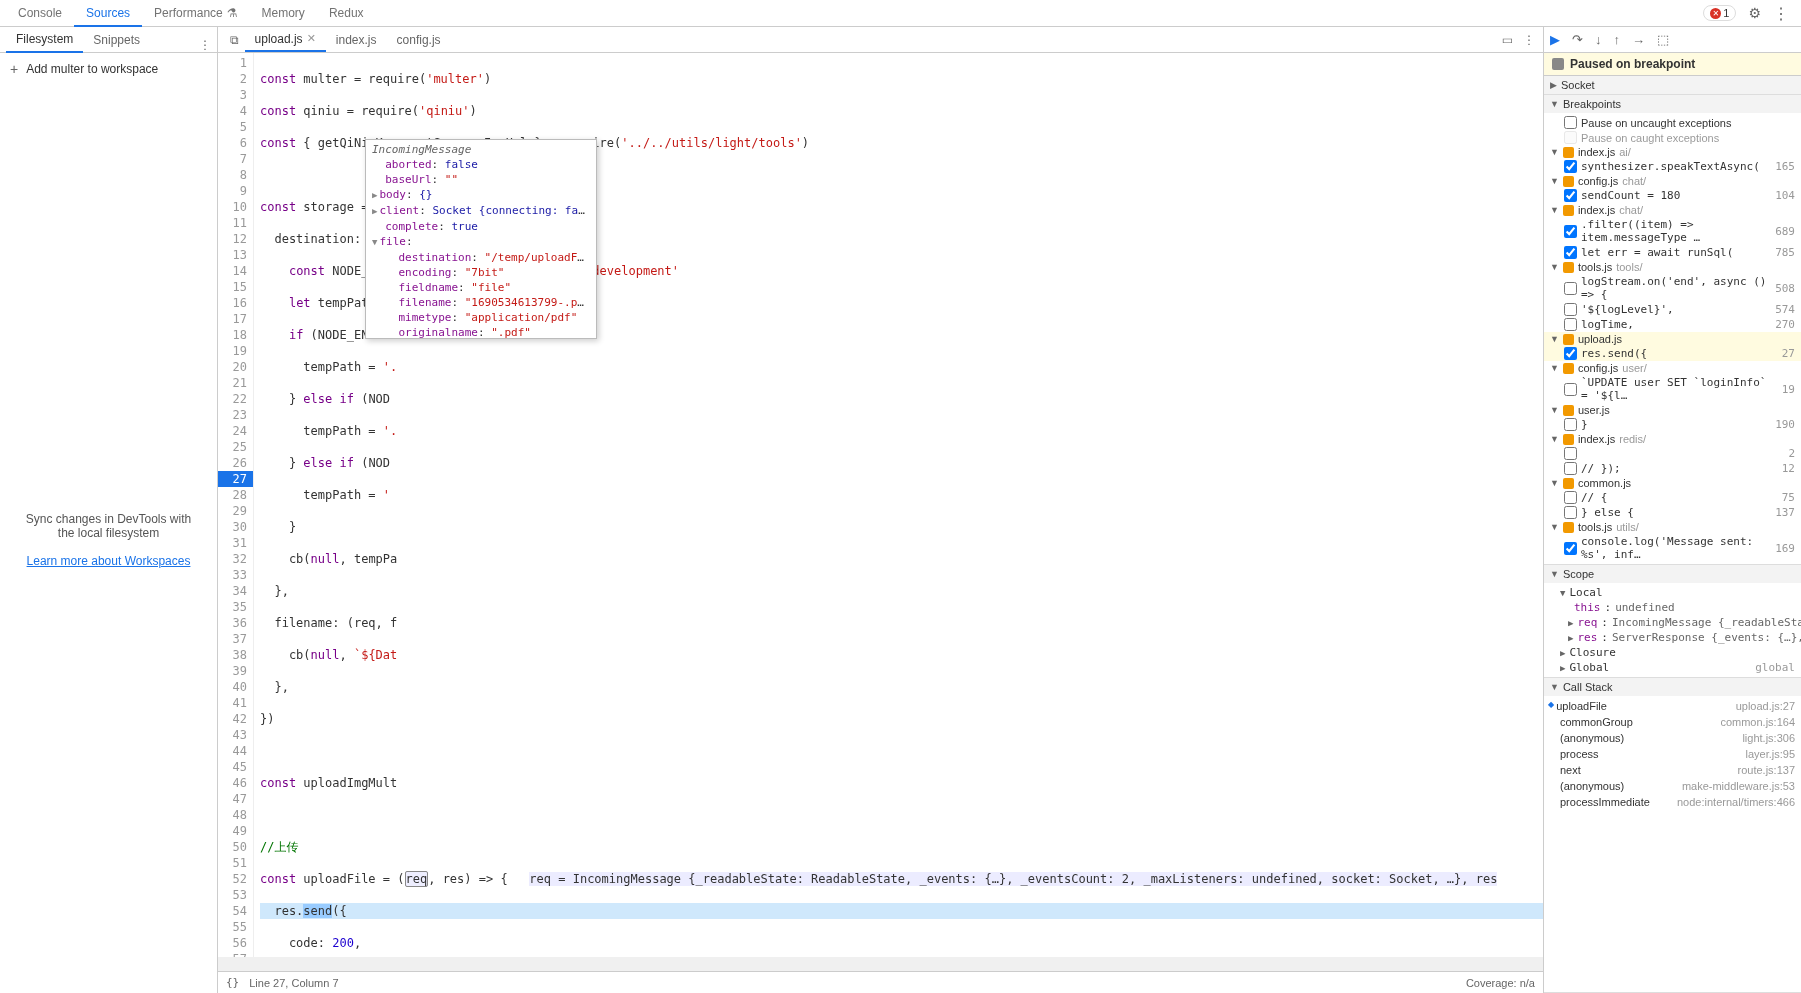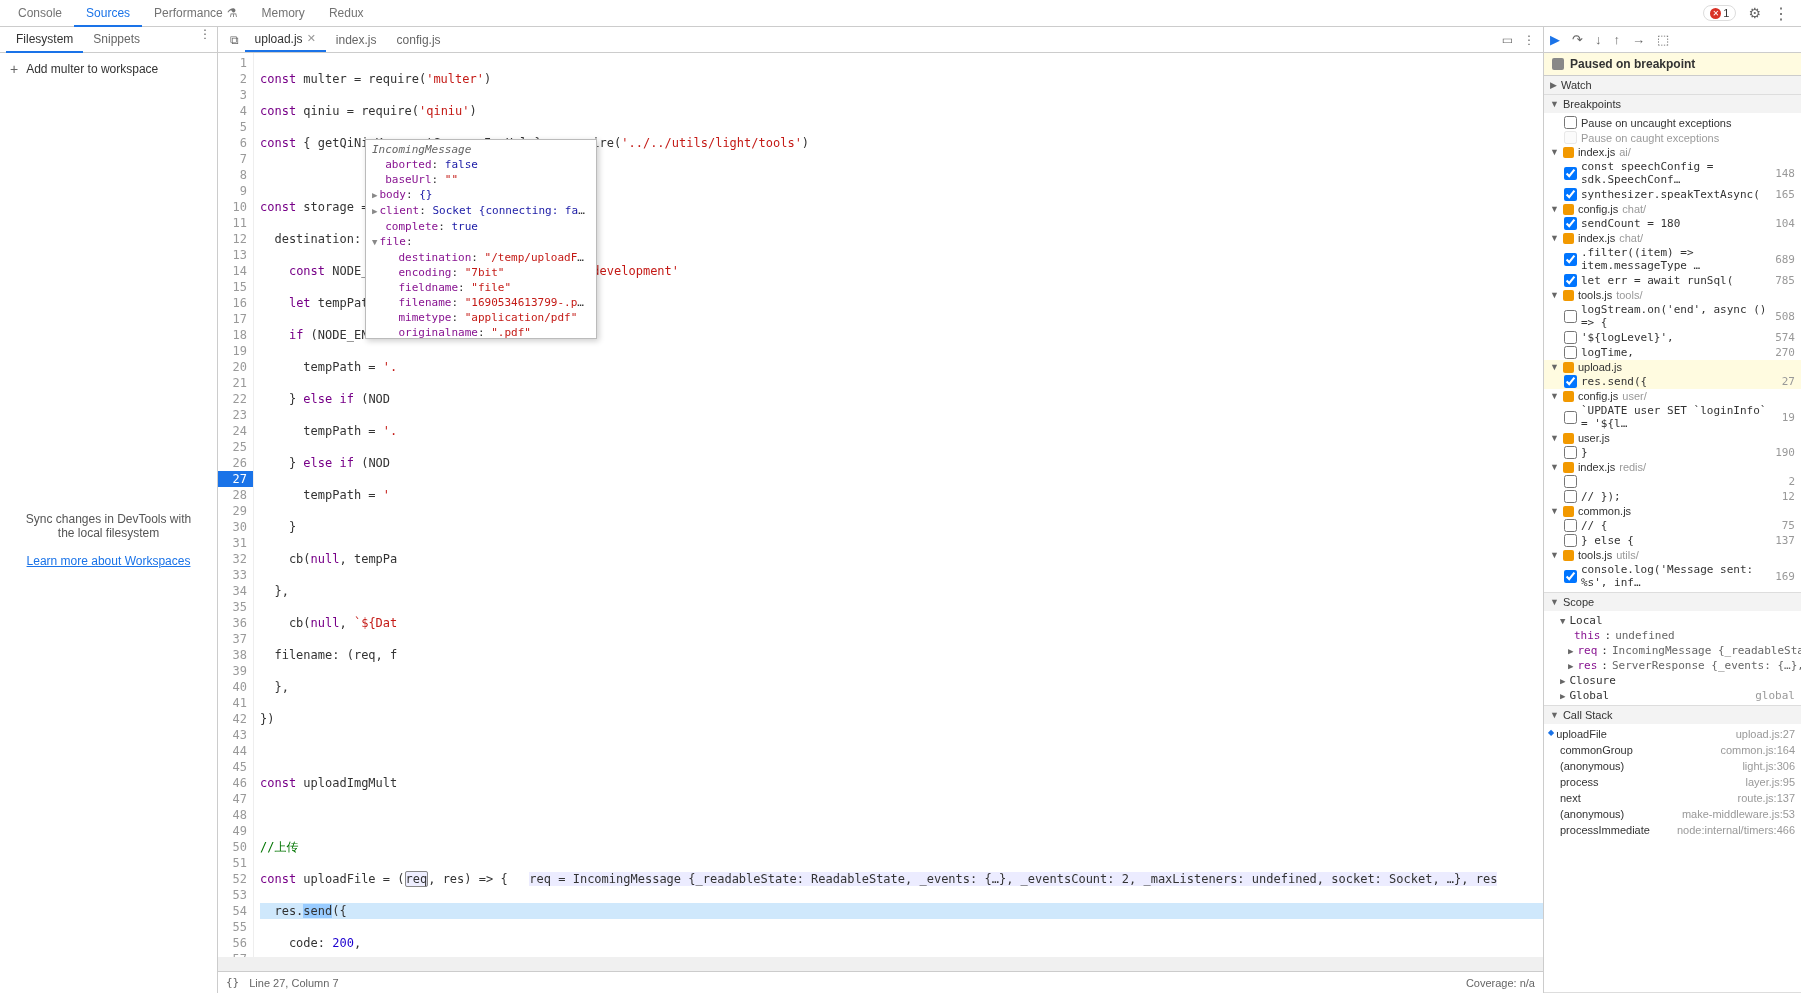--- a/index.html
+++ b/index.html
@@ -9,21 +9,21 @@
 .toptab{padding:5px 12px;color:#737373;cursor:pointer;display:flex;align-items:center;gap:4px}
 .toptab.active{color:#1a73e8;border-bottom:2px solid #1a73e8;margin-bottom:-1px}
 .toptab .icon{font-size:12px}
 .top-right{margin-left:auto;display:flex;align-items:center;gap:12px;padding-right:6px}
 .errbadge{display:flex;align-items:center;gap:2px;border:1px solid #ddd;border-radius:10px;padding:1px 6px;font-size:11px}
 .errbadge .dot{width:11px;height:11px;border-radius:50%;background:#d93025;color:#fff;display:flex;align-items:center;justify-content:center;font-size:8px}
 .gear{color:#666;font-size:14px}
 .kebab{color:#666;font-size:16px}
 .main{display:flex;flex:1;overflow:hidden}
 .left{width:218px;border-right:1px solid #ccc;display:flex;flex-direction:column}
-.lefttabs{display:flex;border-bottom:1px solid #ccc;height:26px;align-items:flex-start;padding-left:6px;position:relative}
+.lefttabs{display:flex;border-bottom:1px solid #ccc;height:26px;align-items:flex-end;padding-left:6px;position:relative}
 .lefttab{padding:5px 10px;color:#666;cursor:pointer}
 .lefttab.active{color:#333;border-bottom:2px solid #1a73e8;margin-bottom:-1px}
 .left-more{position:absolute;right:6px;color:#666}
 .addfolder{padding:8px 10px;color:#333;display:flex;align-items:center;gap:8px;border-bottom:1px solid transparent}
 .addfolder .plus{font-size:14px;color:#666}
 .syncbox{flex:1;display:flex;flex-direction:column;align-items:center;justify-content:center;padding:20px;text-align:center;color:#555;gap:14px}
 .syncbox a{color:#1a73e8;text-decoration:underline}
 .center{flex:1;display:flex;flex-direction:column;overflow:hidden}
 .filetabs{display:flex;align-items:center;height:26px;border-bottom:1px solid #ccc;padding-left:6px;gap:0}
 .filetabs .fbtn{color:#666;padding:0 6px}
@@ -215,22 +215,22 @@
 <div>    <span class="tok-k">let</span> tempPath =</div>
 <div>    <span class="tok-k">if</span> (NODE_ENV ==</div>
 <div>      tempPath = <span class="tok-s">'.</span></div>
 <div>    } <span class="tok-k">else if</span> (NOD</div>
 <div>      tempPath = <span class="tok-s">'.</span></div>
 <div>    } <span class="tok-k">else if</span> (NOD</div>
 <div>      tempPath = <span class="tok-s">'</span></div>
 <div>    }</div>
 <div>    cb(<span class="tok-k">null</span>, tempPa</div>
 <div>  },</div>
+<div>  filename: (req, f</div>
 <div>    cb(<span class="tok-k">null</span>, <span class="tok-s">`${Dat</span></div>
-<div>  filename: (req, f</div>
 <div>  },</div>
 <div>})</div>
 <div></div>
 <div><span class="tok-k">const</span> uploadImgMult</div>
 <div></div>
 <div><span class="tok-c">//上传</span></div>
 <div><span class="tok-k">const</span> uploadFile = (<span style="border:1px solid #888;border-radius:2px;background:#eef">req</span>, res) =&gt; {   <span class="bphl">req = IncomingMessage {_readableState: ReadableState, _events: {…}, _eventsCount: 2, _maxListeners: undefined, socket: Socket, …}, res</span></div>
 <div class="hl">  res.<span style="background:#9cf">send</span>({</div>
 <div>    code: <span class="tok-n">200</span>,</div>
 <div>    data: {</div>
@@ -306,21 +306,21 @@
         <span class="btn">⬚</span>
       </div>
       <div class="paused">
         <span class="picon"></span>
         <b>Paused on breakpoint</b>
       </div>
 
       <div class="section">
         <div class="sechd">
             <span class="tri">▶</span>
-            <span>Watch</span>
+            <span>Socket</span>
           </div>
       </div>
 
       <div class="section">
         <div class="sechd">
             <span class="tri">▼</span>
             <span>Breakpoints</span>
           </div>
         <div class="secbody">
           <div class="chkrow">
@@ -333,25 +333,20 @@
             </div>
           <div id="bp-container">
               <div class="bpgroup">
                 <span class="tri">▼</span>
                 <span class="chk"></span>
                 <span class="fname">index.js</span> 
                 <span class="dim">ai/</span>
               </div>
               <div class="bprow">
                 <input type="checkbox" checked="" style="">
-                <span style="overflow:hidden;text-overflow:ellipsis">const speechConfig = sdk.SpeechConf…</span>
-                <span class="ln">148</span>
-              </div>
-              <div class="bprow">
-                <input type="checkbox" checked="" style="">
                 <span style="overflow:hidden;text-overflow:ellipsis">synthesizer.speakTextAsync(</span>
                 <span class="ln">165</span>
               </div>
               <div class="bpgroup">
                 <span class="tri">▼</span>
                 <span class="chk"></span>
                 <span class="fname">config.js</span> 
                 <span class="dim">chat/</span>
               </div>
               <div class="bprow">

